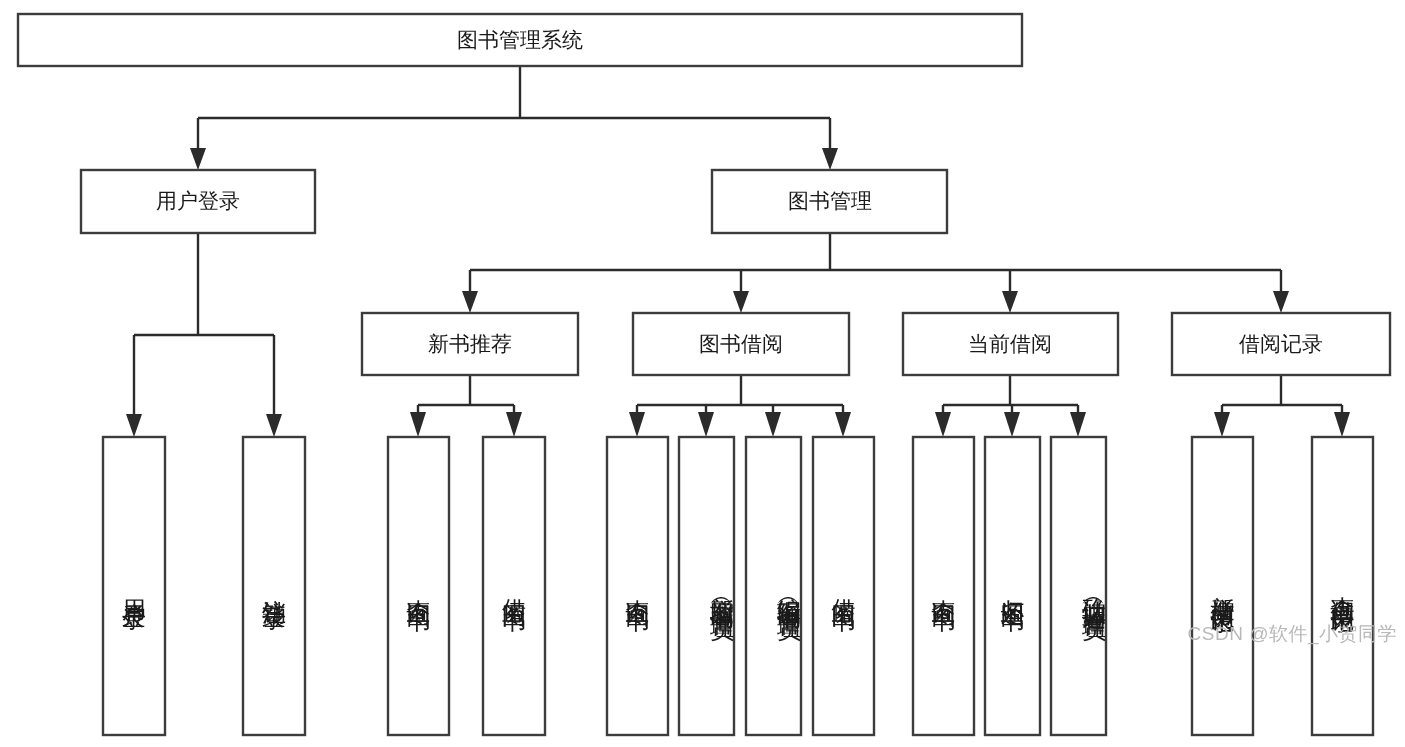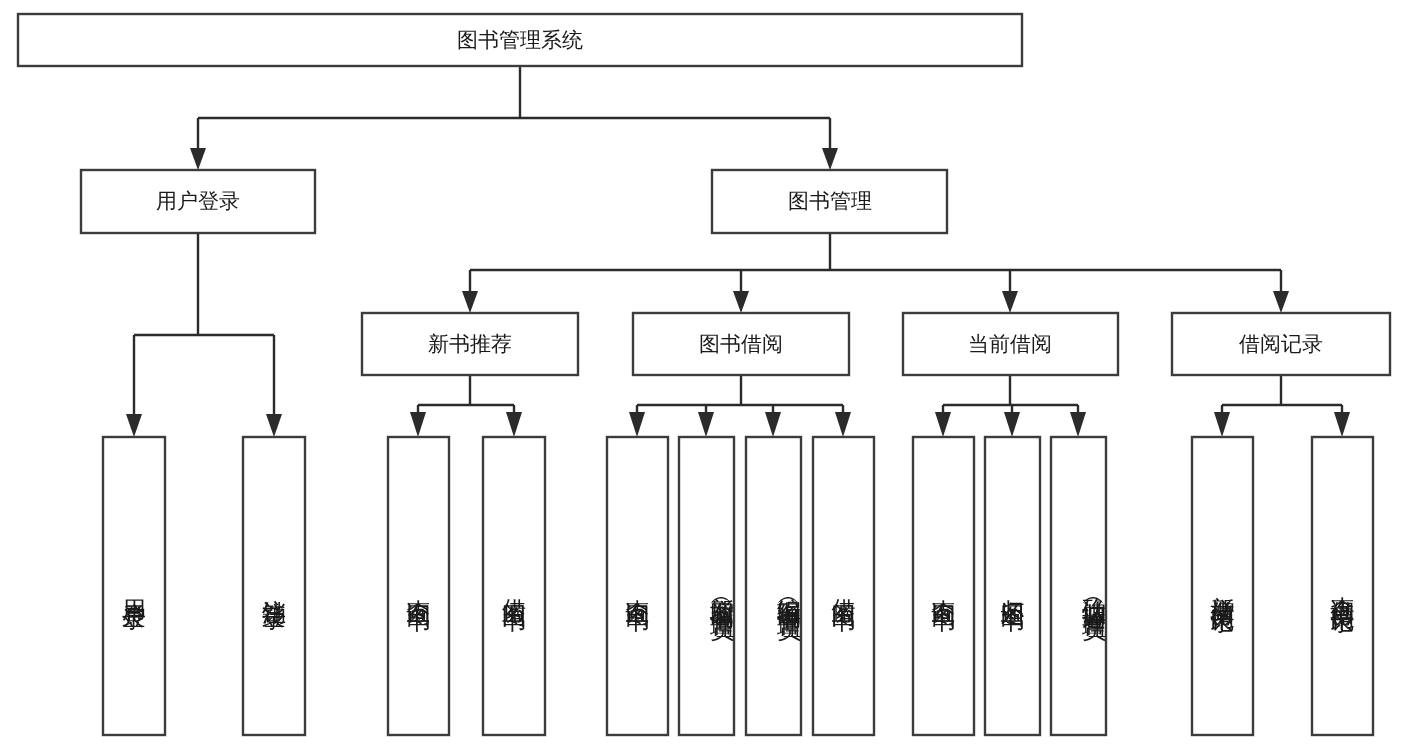--- a/index.html
+++ b/index.html
@@ -190,13 +190,14 @@
   <div class="leaf-label" style="left:607px; top:437px; width:61px; height:298px;">查询图书</div>
   <div class="leaf-label" style="left:679px; top:437px; width:55px; height:298px; align-items:flex-start; padding-top:10px; box-sizing:border-box;">新增图书（管理员）</div>
   <div class="leaf-label" style="left:746px; top:437px; width:55px; height:298px; align-items:flex-start; padding-top:10px; box-sizing:border-box;">编辑图书（管理员）</div>
   <div class="leaf-label" style="left:813px; top:437px; width:61px; height:298px;">借阅图书</div>
   <div class="leaf-label" style="left:913px; top:437px; width:61px; height:298px;">查询图书</div>
   <div class="leaf-label" style="left:985px; top:437px; width:55px; height:298px;">归还图书</div>
   <div class="leaf-label" style="left:1051px; top:437px; width:55px; height:298px; align-items:flex-start; padding-top:10px; box-sizing:border-box;">确认归还（管理员）</div>
   <div class="leaf-label" style="left:1192px; top:437px; width:61px; height:298px;">新增借阅记录</div>
   <div class="leaf-label" style="left:1312px; top:437px; width:61px; height:298px;">查询借阅记录</div>
 
+  <div class="watermark">CSDN @软件_小贺同学</div>
 </div>
 
 </body></html>

